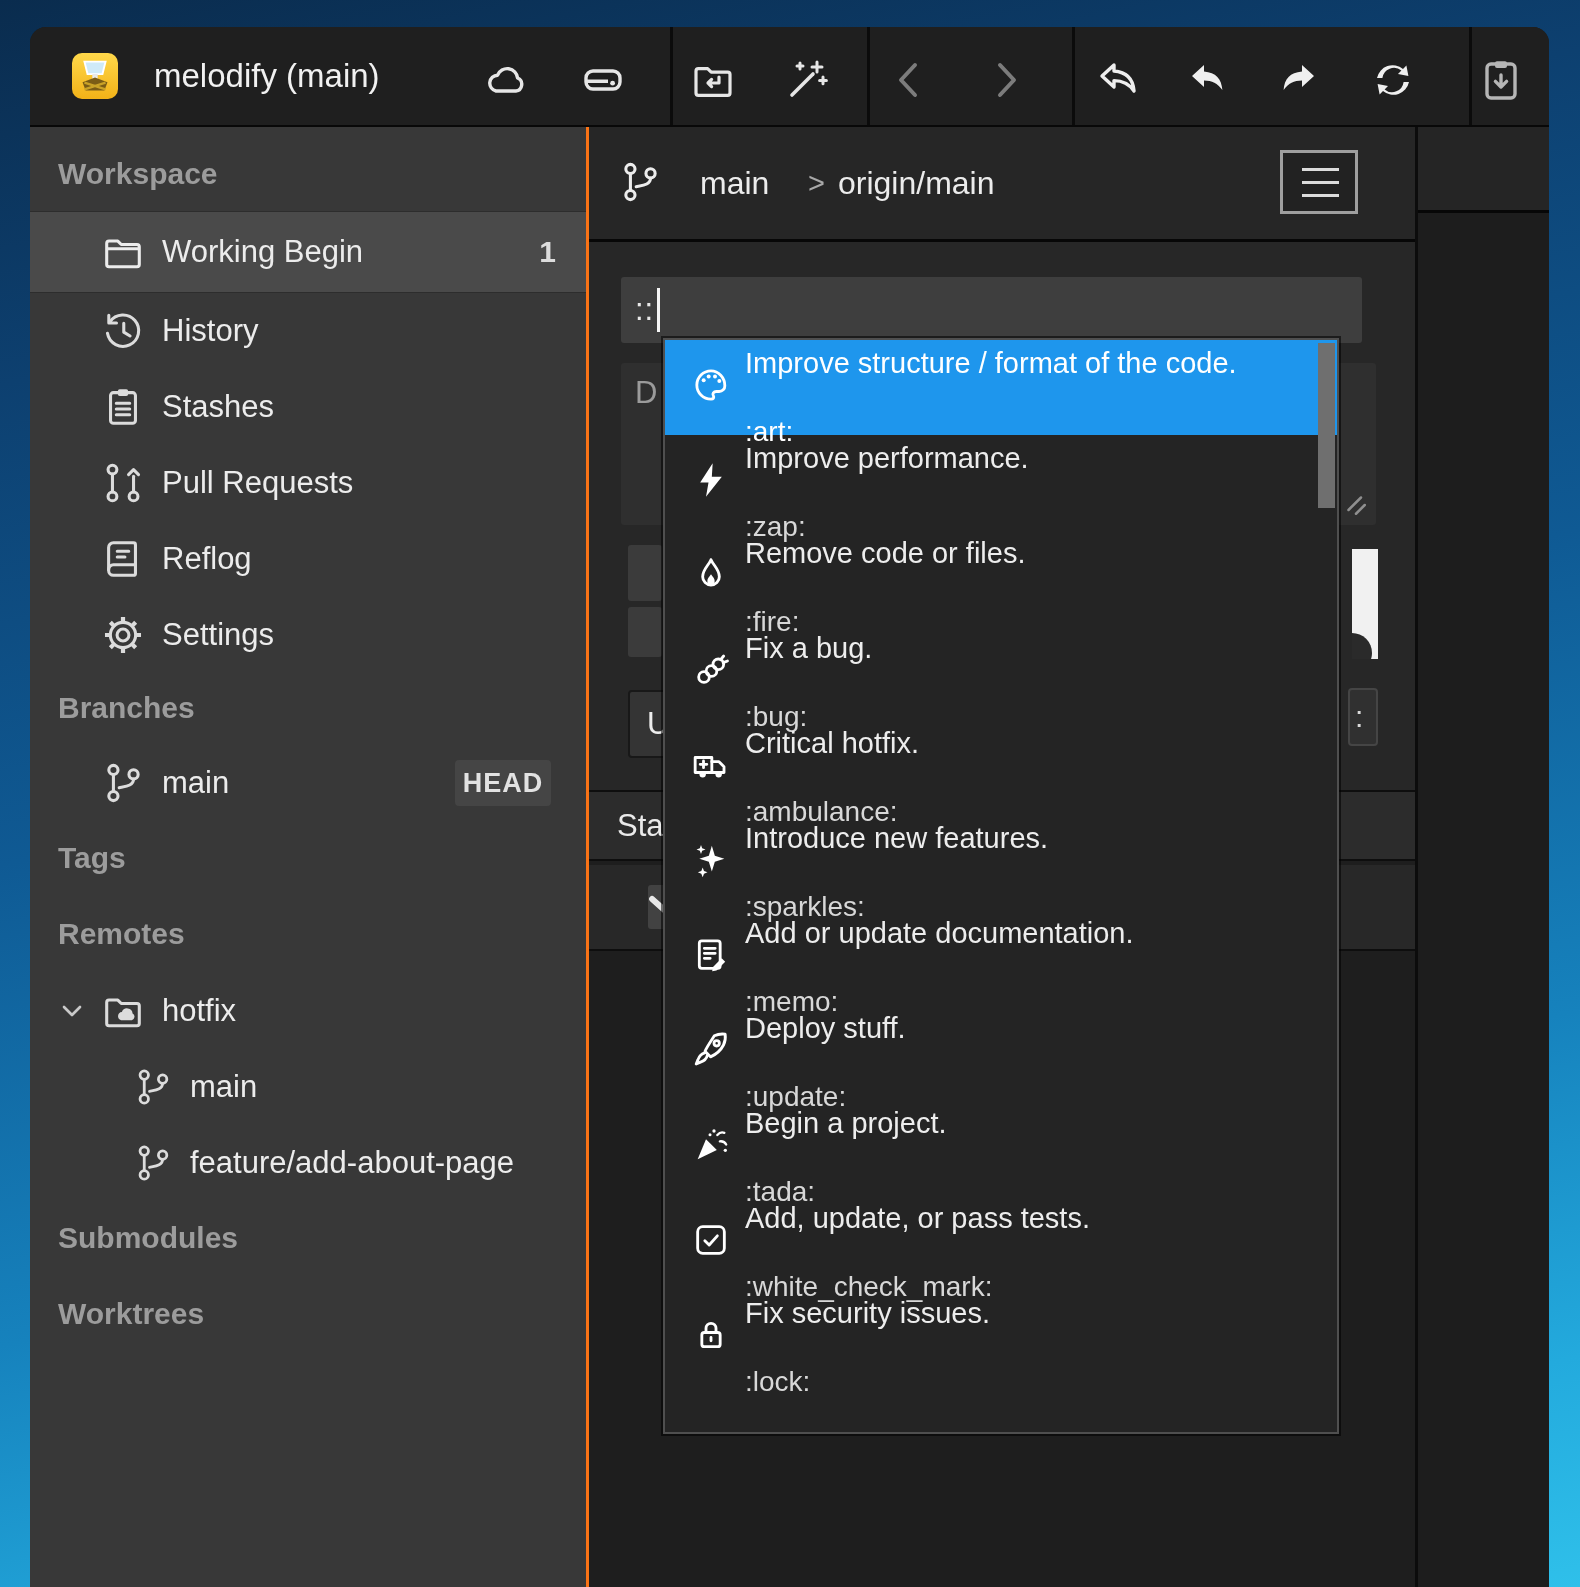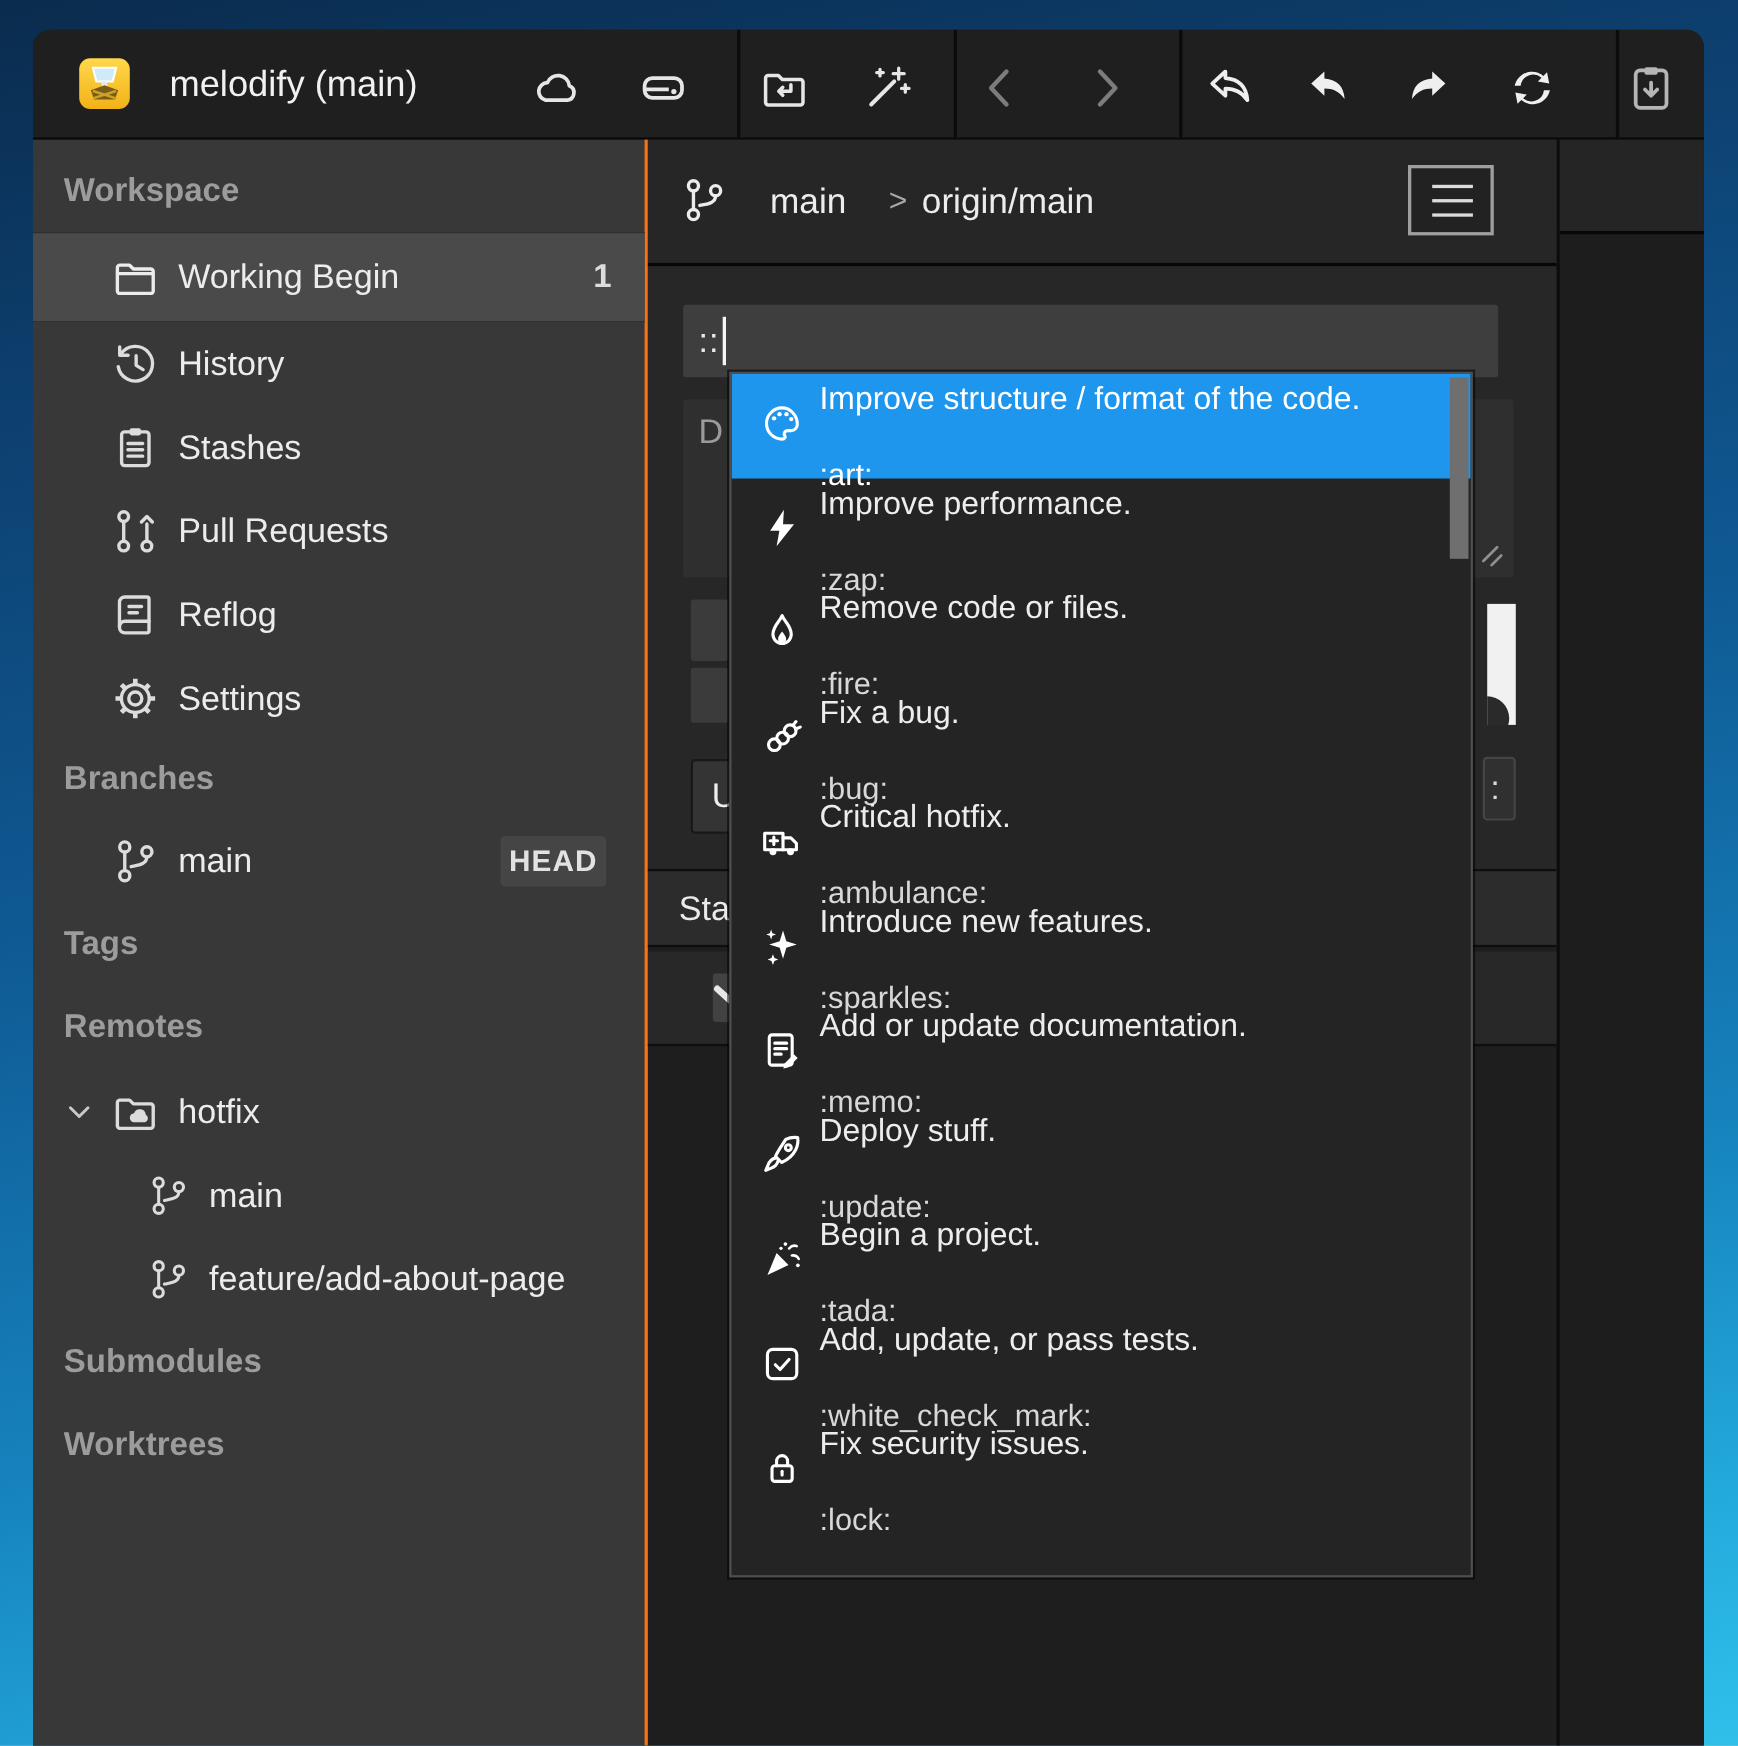--- a/index.html
+++ b/index.html
@@ -13,21 +13,21 @@
   svg{display:block;width:100%;height:100%;}
 
   
   .titlebar{position:absolute;left:0;top:0;right:0;height:98px;background:#1f1f1f;border-bottom:2px solid #080808;}
   .app-icon{position:absolute;left:42px;top:26px;width:46px;height:46px;border-radius:10px;background:linear-gradient(#ffd84a,#f2b218);}
   .win-title{position:absolute;left:124px;top:0;height:108px;line-height:98px;font-size:33px;color:#f1f1f1;white-space:nowrap;}
   .tb-sep{position:absolute;top:0;width:3px;height:98px;background:#0b0b0b;}
   .tb-ic{position:absolute;top:29px;width:48px;height:48px;}
 
   
-  .sidebar{position:absolute;left:0;top:100px;width:556px;bottom:0;background:#383838;border-right:3px solid #f97316;}
+  .sidebar{position:absolute;left:0;top:100px;width:556px;bottom:0;background:#383838;border-right:8px solid #f97316;}
   .shead{position:absolute;left:28px;font-size:30px;font-weight:bold;color:#9c9c9c;white-space:nowrap;}
   .srow{position:absolute;left:0;width:556px;height:76px;display:flex;align-items:center;color:#ececec;font-size:31px;white-space:nowrap;}
   .srow .ric{width:46px;height:46px;margin-left:70px;flex:none;}
   .srow .ric2{width:42px;height:42px;margin-left:102px;flex:none;}
   .srow .lbl{margin-left:16px;}
   .row-selected{background:#4a4a4a;height:80px;border-top:1px solid #2d2d2d;border-bottom:1px solid #2d2d2d;}
   .badge-count{position:absolute;right:30px;font-weight:bold;font-size:30px;color:#dcdcdc;}
   .badge-head{position:absolute;right:35px;width:96px;height:46px;background:#454545;border-radius:4px;font-size:27px;font-weight:bold;letter-spacing:1px;color:#e2e2e2;display:flex;align-items:center;justify-content:center;}
   .chev{position:absolute;left:26px;top:22px;width:32px;height:32px;}
 

